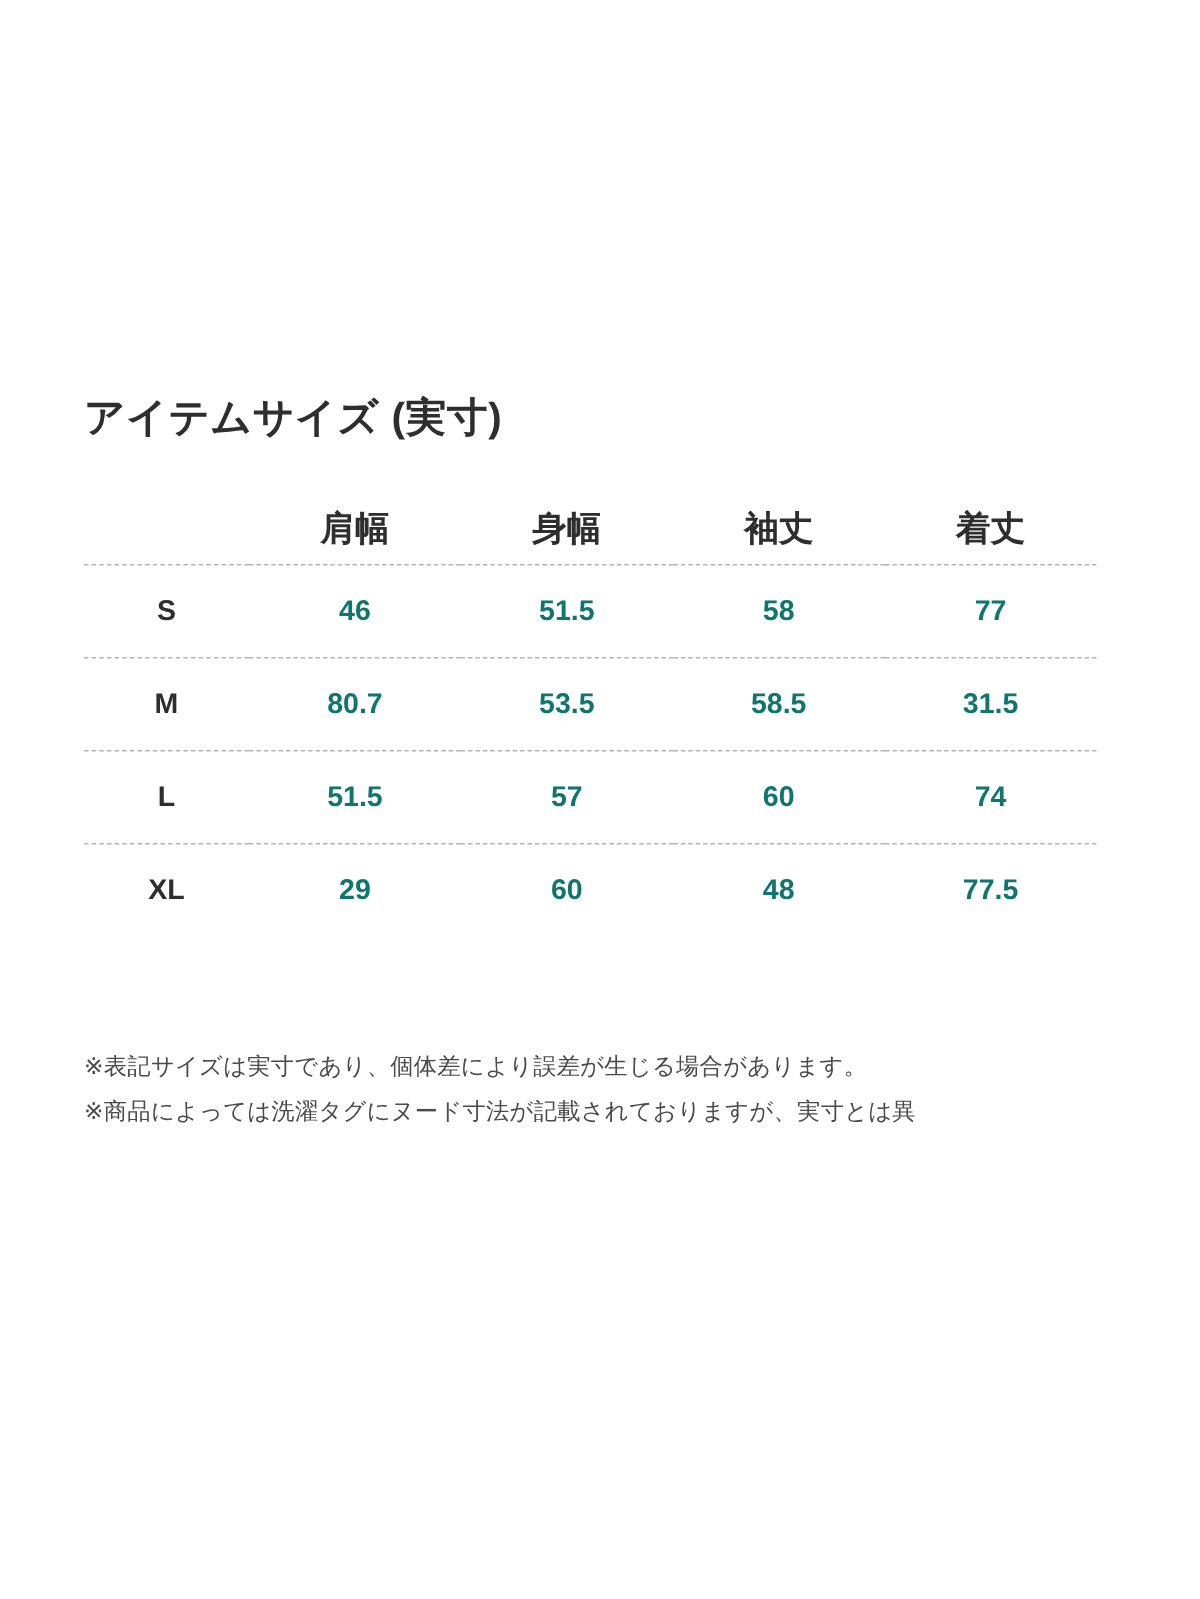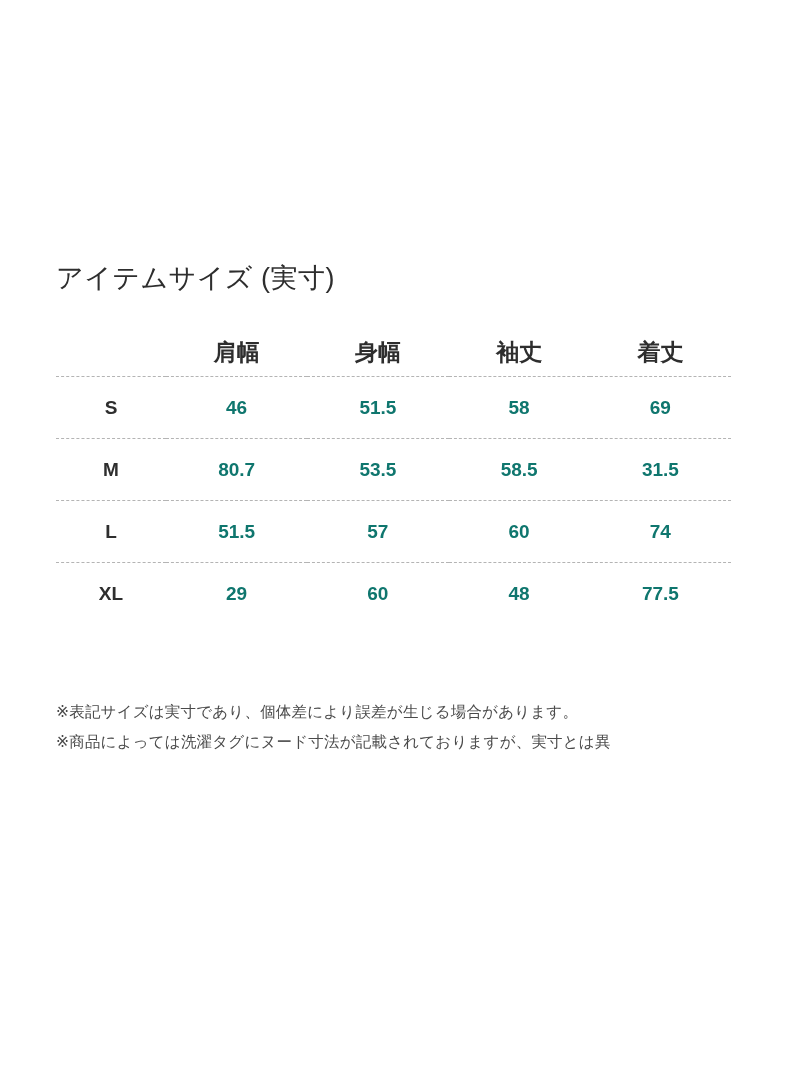--- a/index.html
+++ b/index.html
@@ -21,21 +21,21 @@
     box-sizing: border-box;
   }
   .size-block {
     position: absolute;
     left: 56px;
     top: 262px;
     width: 675px;
   }
   .block-title {
     font-size: 27px;
-    font-weight: normal;
+    font-weight: bold;
     letter-spacing: 0.5px;
     color: #2e2e2e;
     margin: 0 0 34px 0;
     line-height: 1.2;
   }
   table.size-table {
     border-collapse: collapse;
     width: 675px;
     table-layout: fixed;
   }
@@ -97,21 +97,21 @@
           <th>袖丈</th>
           <th>着丈</th>
         </tr>
       </thead>
       <tbody>
         <tr>
           <td class="size-label">S</td>
           <td>46</td>
           <td>51.5</td>
           <td>58</td>
-          <td>69</td>
+          <td>77</td>
         </tr>
         <tr>
           <td class="size-label">M</td>
           <td>80.7</td>
           <td>53.5</td>
           <td>58.5</td>
           <td>31.5</td>
         </tr>
         <tr>
           <td class="size-label">L</td>

